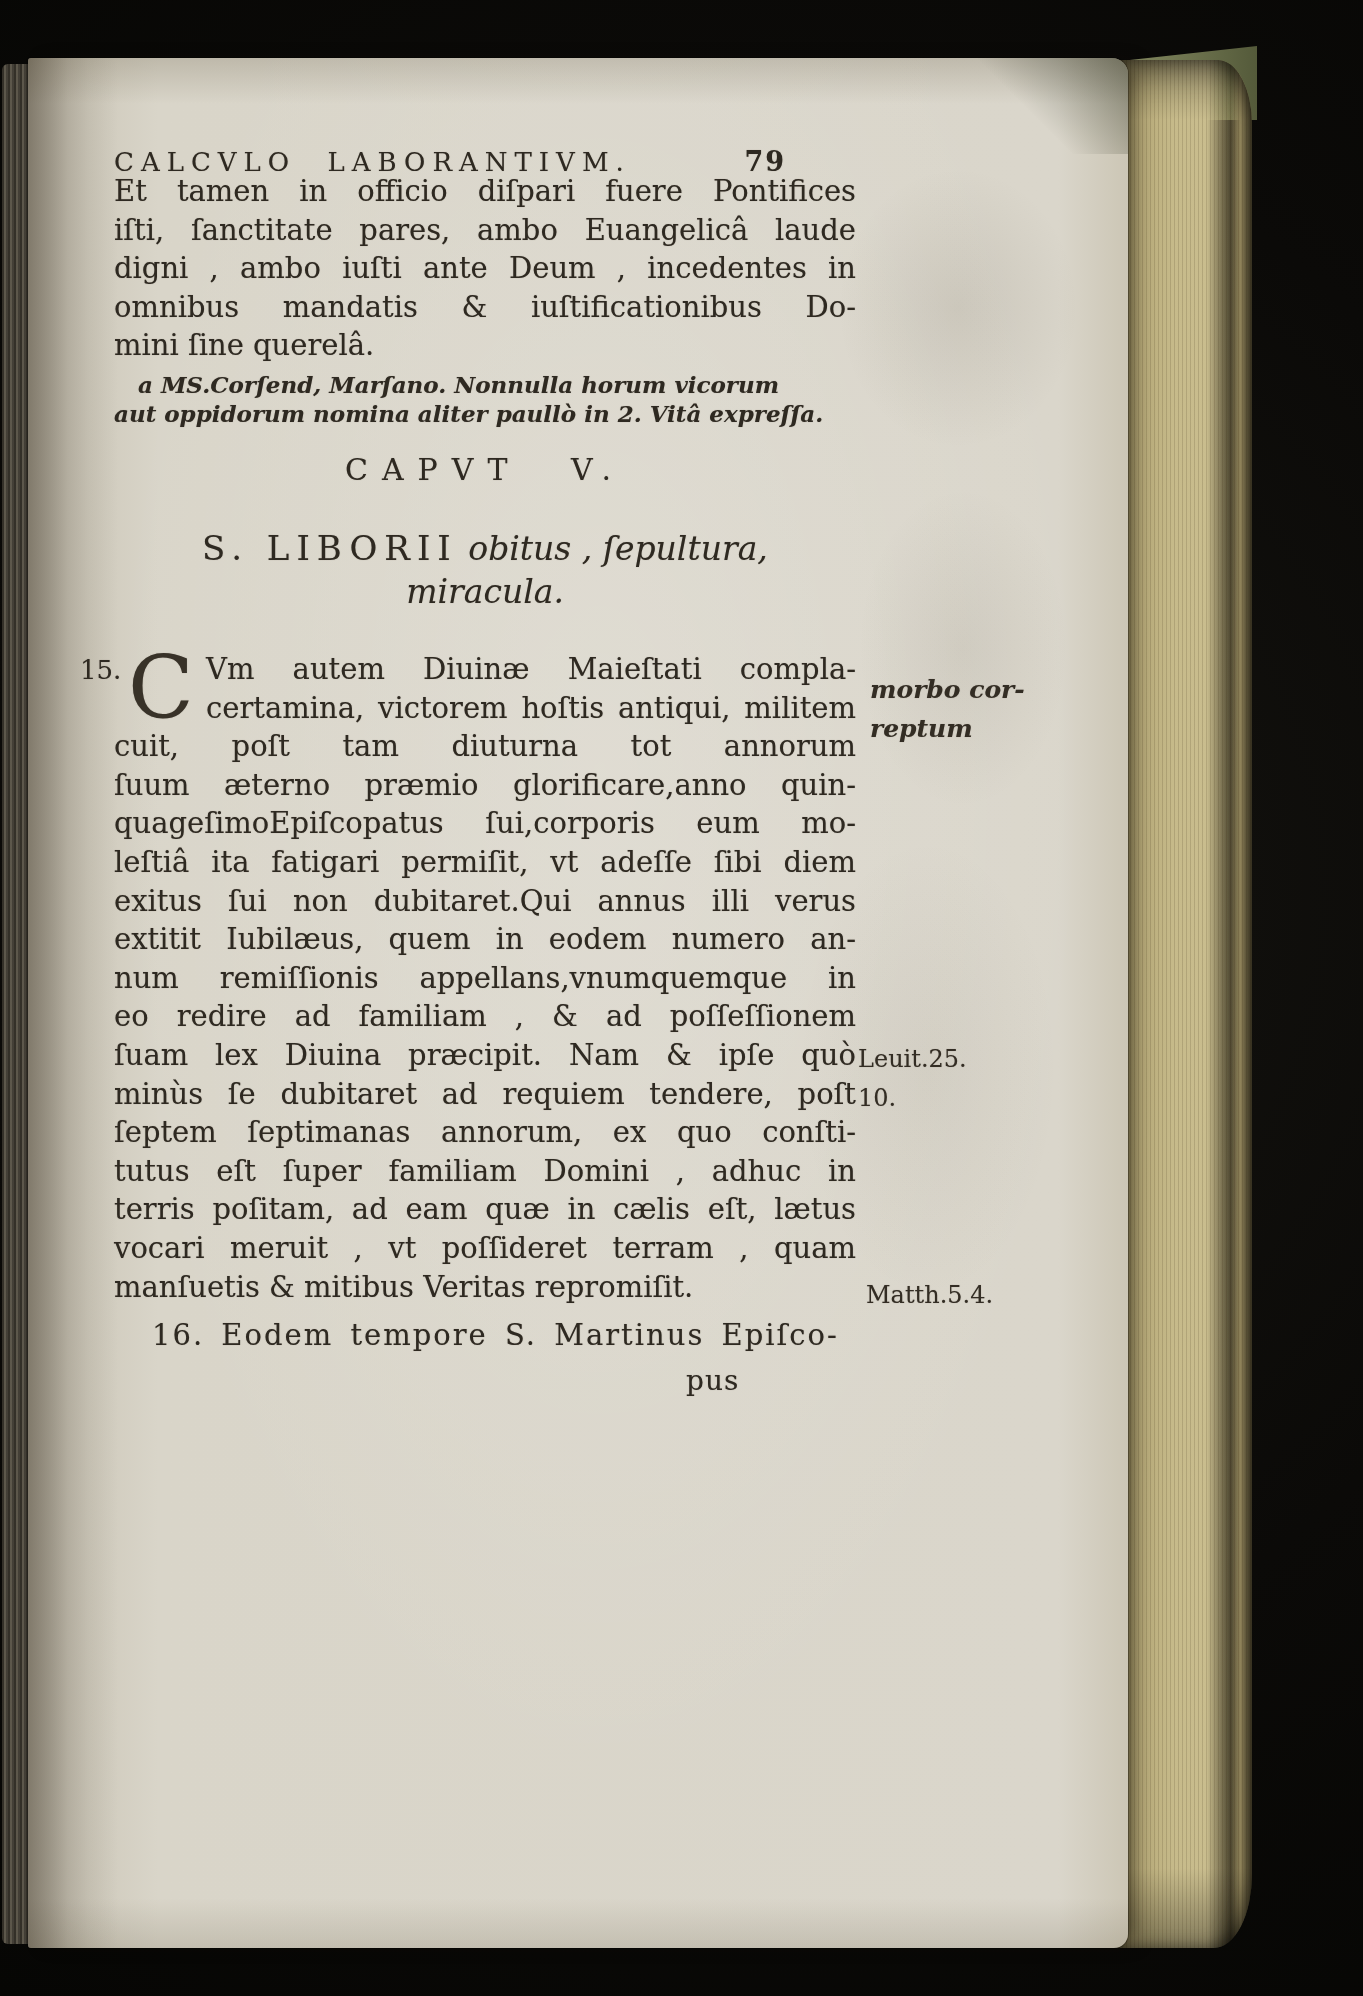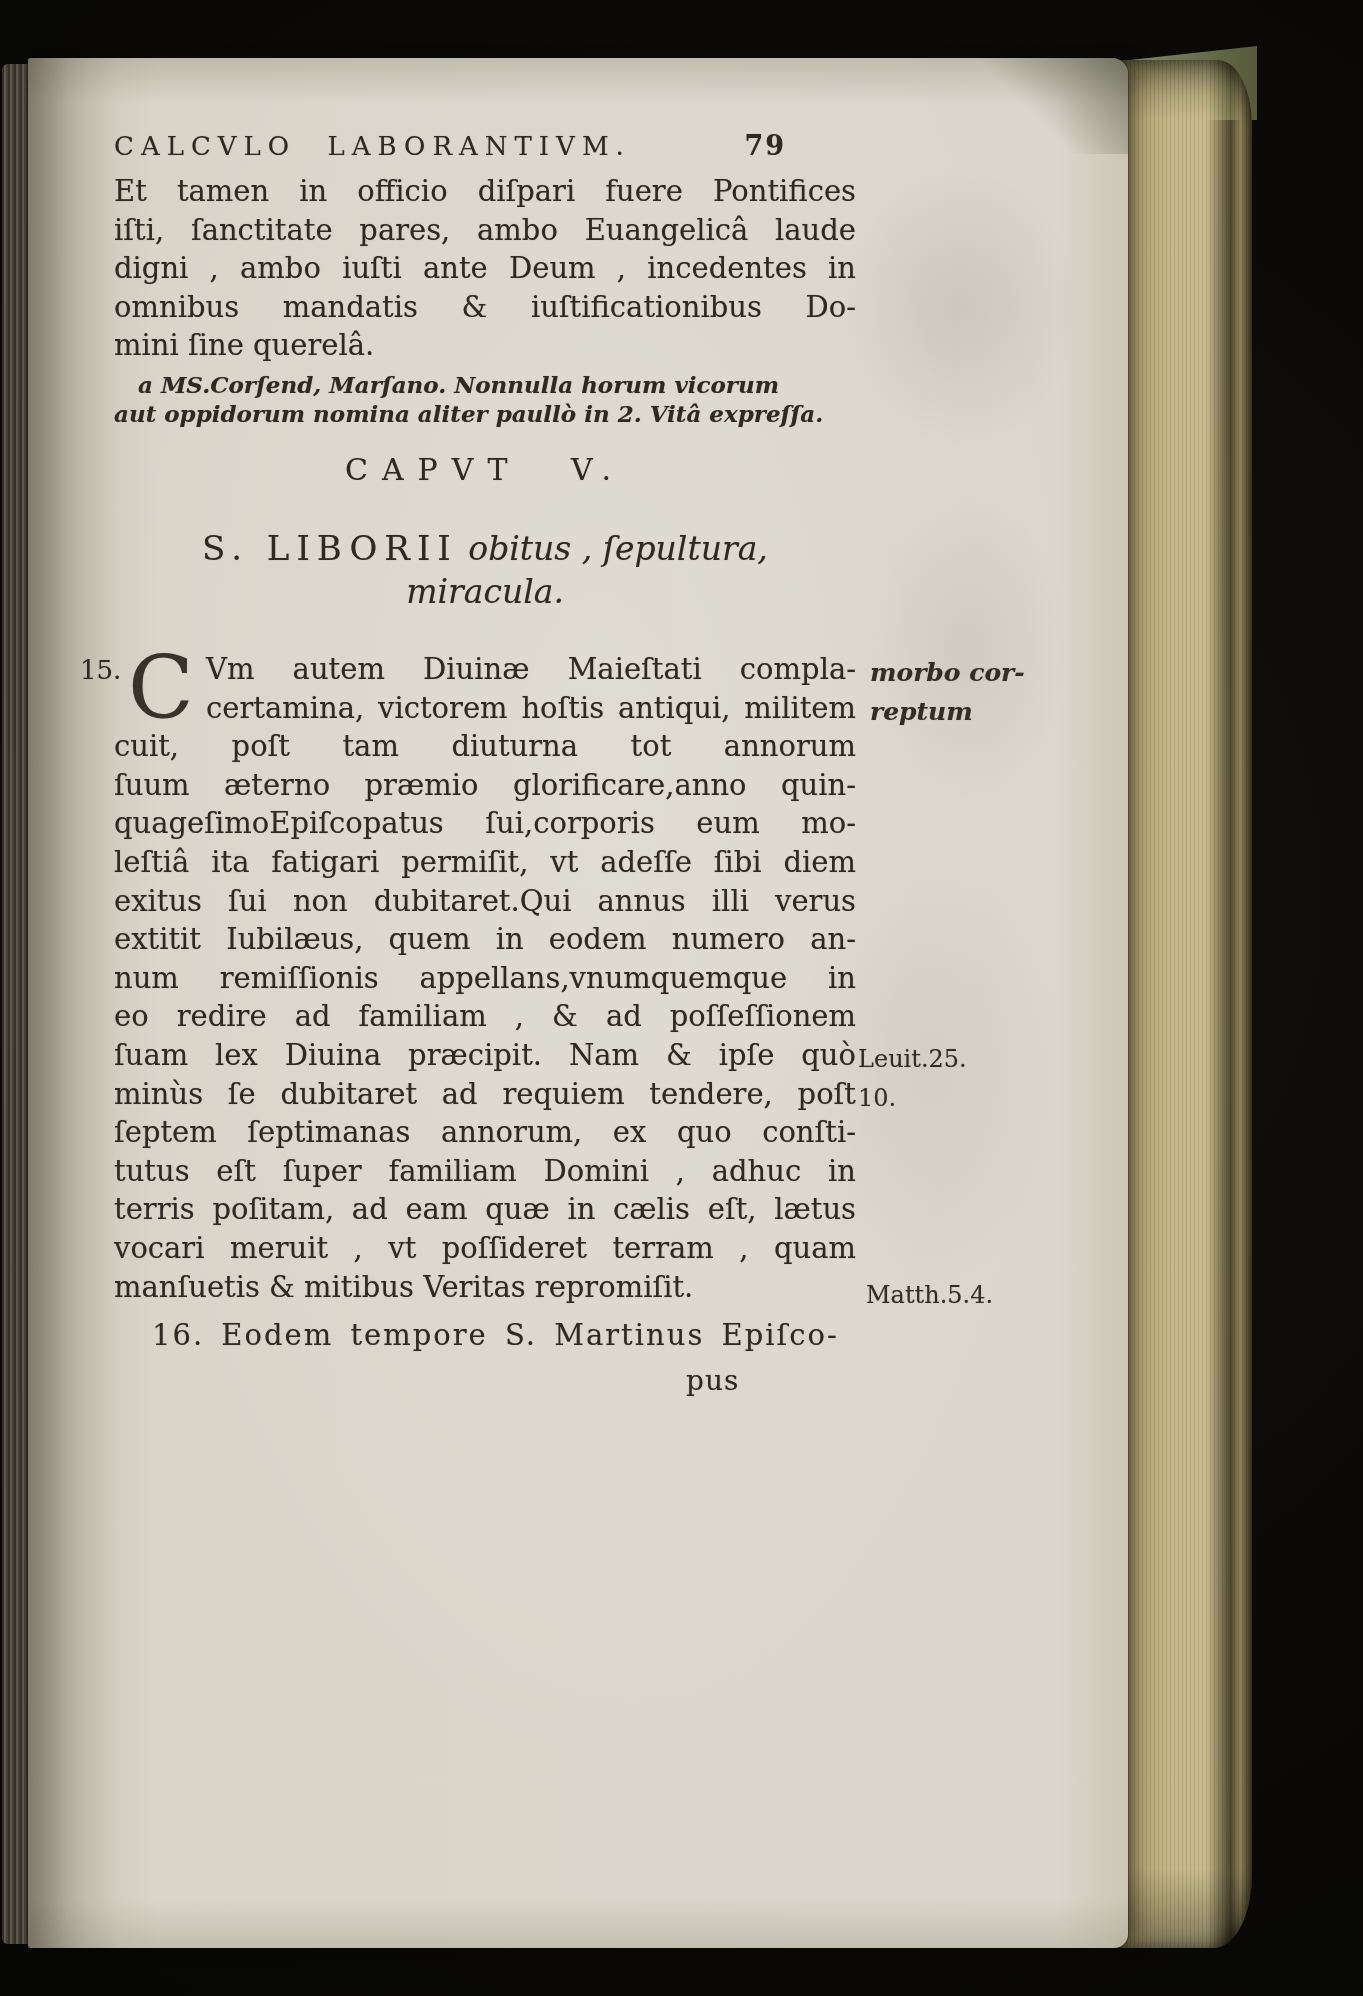--- a/index.html
+++ b/index.html
@@ -48,21 +48,21 @@
       background:radial-gradient(closest-side,rgba(70,60,45,.10),transparent);}
   .s2{left:830px;top:430px;width:210px;height:320px;
       background:radial-gradient(closest-side,rgba(70,60,45,.08),transparent);}
   .s3{left:770px;top:780px;width:260px;height:460px;
       background:radial-gradient(closest-side,rgba(70,60,45,.06),transparent);}
 
   
   .content{position:absolute;left:86px;top:72px;width:762px;color:#2e2921;
     text-shadow:0 0 1px rgba(62,52,40,.35);}
 
-  .header{position:absolute;top:0;left:0;width:672px;display:flex;
+  .header{position:absolute;top:16px;left:0;width:672px;display:flex;
     justify-content:space-between;align-items:baseline;}
   .header-title{font-size:26px;letter-spacing:7px;word-spacing:16px;}
   .page-number{font-size:27px;letter-spacing:2px;font-weight:bold;}
 
   .lines .line{height:38.6px;line-height:38.6px;font-size:29px;white-space:nowrap;}
   .just .line{text-align:justify;text-align-last:justify;white-space:normal;}
   .just .line:last-child{text-align-last:auto;}
 
   .intro{position:absolute;top:42px;left:0;width:742px;}
 
@@ -81,21 +81,21 @@
 
   .para15{position:absolute;top:520px;left:0;width:742px;}
   .pnum{position:absolute;left:-34px;top:5px;font-size:26px;}
   .dropcap{position:absolute;left:14px;top:0;font-size:86px;line-height:74px;color:#383228;}
   .p15lines{width:742px;}
   .p15lines .line:nth-child(1),
   .p15lines .line:nth-child(2){padding-left:92px;}
 
   .mnote{position:absolute;width:170px;font-size:24px;color:#332d24;}
   .mnote .mline{height:38.6px;line-height:38.6px;white-space:nowrap;}
-  .m1{left:756px;top:524px;font-style:italic;font-weight:600;font-size:25px;}
+  .m1{left:756px;top:541px;font-style:italic;font-weight:600;font-size:25px;}
   .m2{left:744px;top:910px;}
   .m3{left:752px;top:1146px;}
 
   .para16{position:absolute;top:1186px;left:0;width:742px;}
   .para16 .line{padding-left:38px;letter-spacing:2px;word-spacing:6px;}
 
   .catchword{position:absolute;top:1234px;left:572px;font-size:28px;letter-spacing:1px;}
 </style>
 </head>
 <body>

